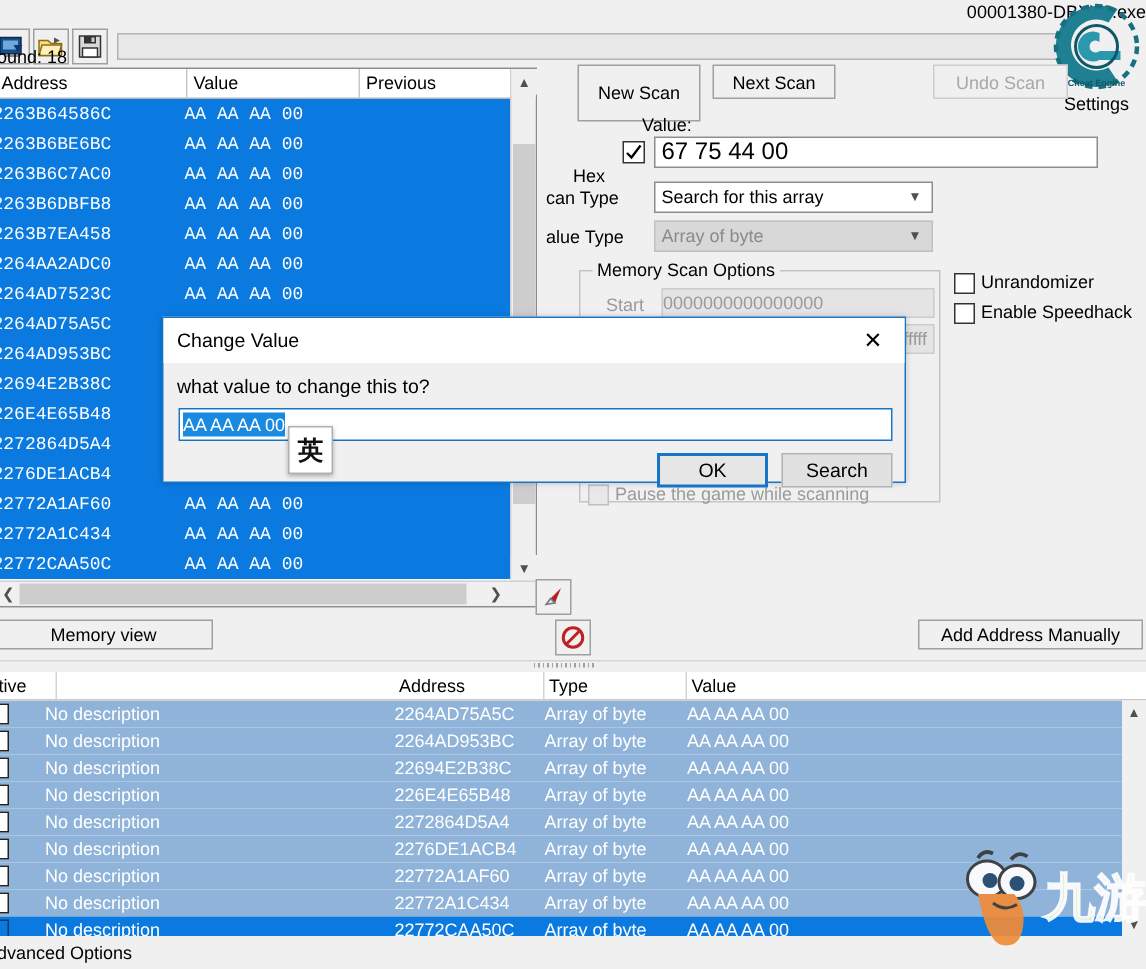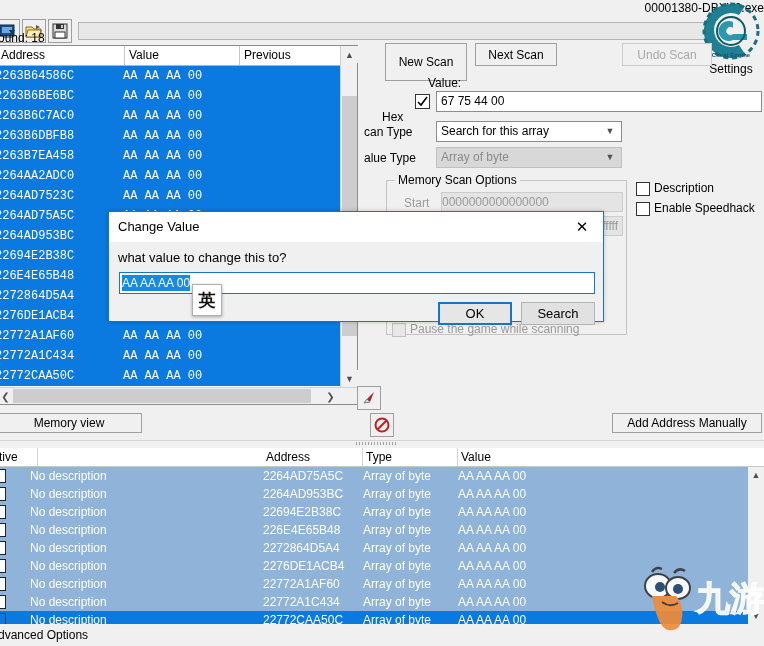--- a/index.html
+++ b/index.html
@@ -79,23 +79,23 @@
        display:flex;align-items:center;justify-content:center;}
   .btn.dis{color:#a8a8a8;border-color:#cccccc;}
   #btn-newscan{left:385px;top:43px;width:82px;height:38px;}
   #btn-nextscan{left:475px;top:43px;width:82px;height:23px;}
   #btn-undoscan{left:622px;top:43px;width:90px;height:23px;}
 
   #lbl-value{left:428px;top:76px;font-size:12px;}
   #lbl-hex{left:382px;top:110px;font-size:12px;}
   #cb-hex{left:415px;top:94px;width:15px;height:15px;border:1px solid #333;
           background:#fff;box-sizing:border-box;}
-  #val-input{left:436px;top:91px;width:326px;height:21px;background:#fff;
+  #val-input{left:436px;top:91px;width:296px;height:21px;background:#fff;
              border:1px solid #8c8c8c;box-sizing:border-box;
-             font-family:"Liberation Sans",sans-serif;font-size:12px;
+             font-family:"Liberation Sans",sans-serif;font-size:16px;
              line-height:19px;padding-left:4px;}
 
   #lbl-scantype{left:364px;top:125px;font-size:12px;}
   #sel-scantype{left:436px;top:121px;width:186px;height:21px;background:#fff;
                 border:1px solid #8c8c8c;box-sizing:border-box;font-size:12px;
                 line-height:19px;padding-left:4px;}
   #lbl-valuetype{left:364px;top:151px;font-size:12px;}
   #sel-valuetype{left:436px;top:147px;width:186px;height:21px;background:#d8d8d8;
                  border:1px solid #c0c0c0;box-sizing:border-box;font-size:12px;
                  line-height:19px;padding-left:4px;color:#8a8a8a;}
@@ -370,21 +370,21 @@
 <div class="abs" id="lbl-stop">Stop</div>
 <div class="abs" id="in-stop">00007fffffffffff</div>
 <div class="abs" id="cb-writable"></div>
 <div class="abs" id="lbl-writable">Writable</div>
 <div class="abs" id="cb-exec"></div>
 <div class="abs" id="lbl-exec">Executable</div>
 <div class="abs" id="cb-pause"></div>
 <div class="abs" id="lbl-pause">Pause the game while scanning</div>
 
 <div class="abs" id="cb-unrand"></div>
-<div class="abs" id="lbl-unrand">Description</div>
+<div class="abs" id="lbl-unrand">Unrandomizer</div>
 <div class="abs" id="cb-speed"></div>
 <div class="abs" id="lbl-speed">Enable Speedhack</div>
 
 <div class="btn" id="btn-memview">Memory view</div>
 <div class="abs" id="stop-icon">
   <svg width="16" height="16" viewBox="0 0 16 16">
     <circle cx="8" cy="8" r="6.5" fill="none" stroke="#c02020" stroke-width="2"></circle>
     <line x1="3.5" y1="12.5" x2="12.5" y2="3.5" stroke="#c02020" stroke-width="2"></line>
   </svg>
 </div>

